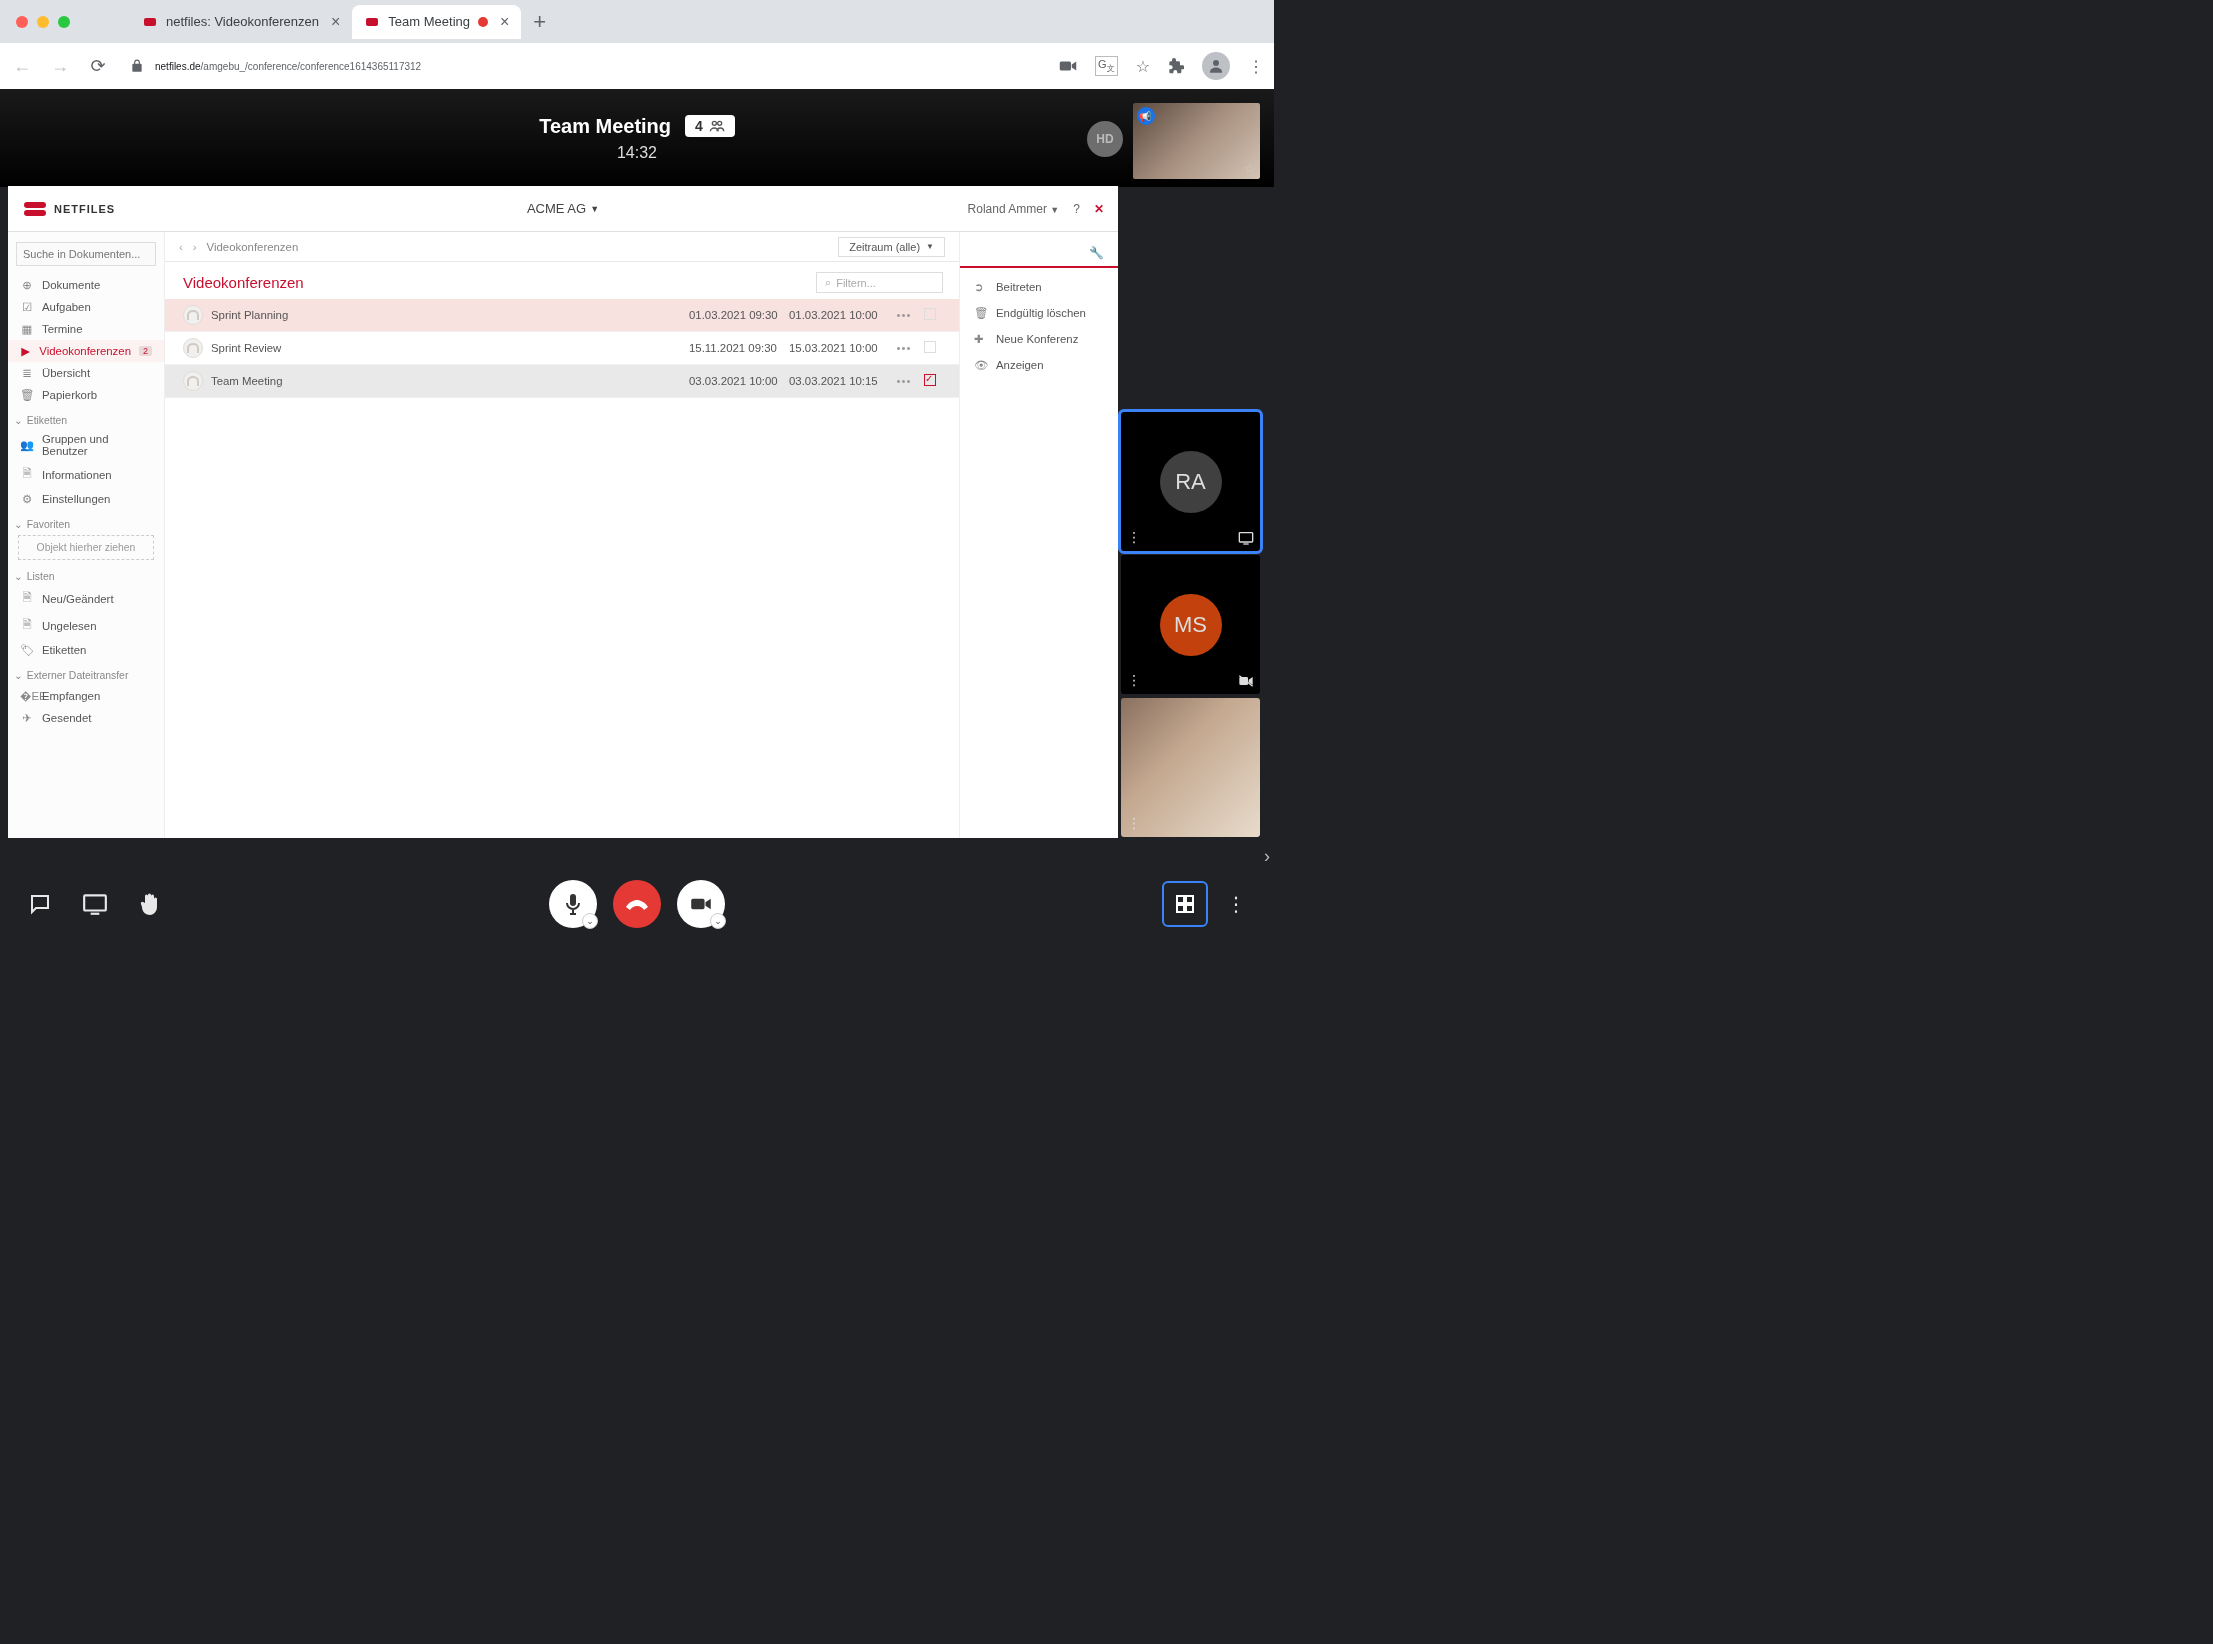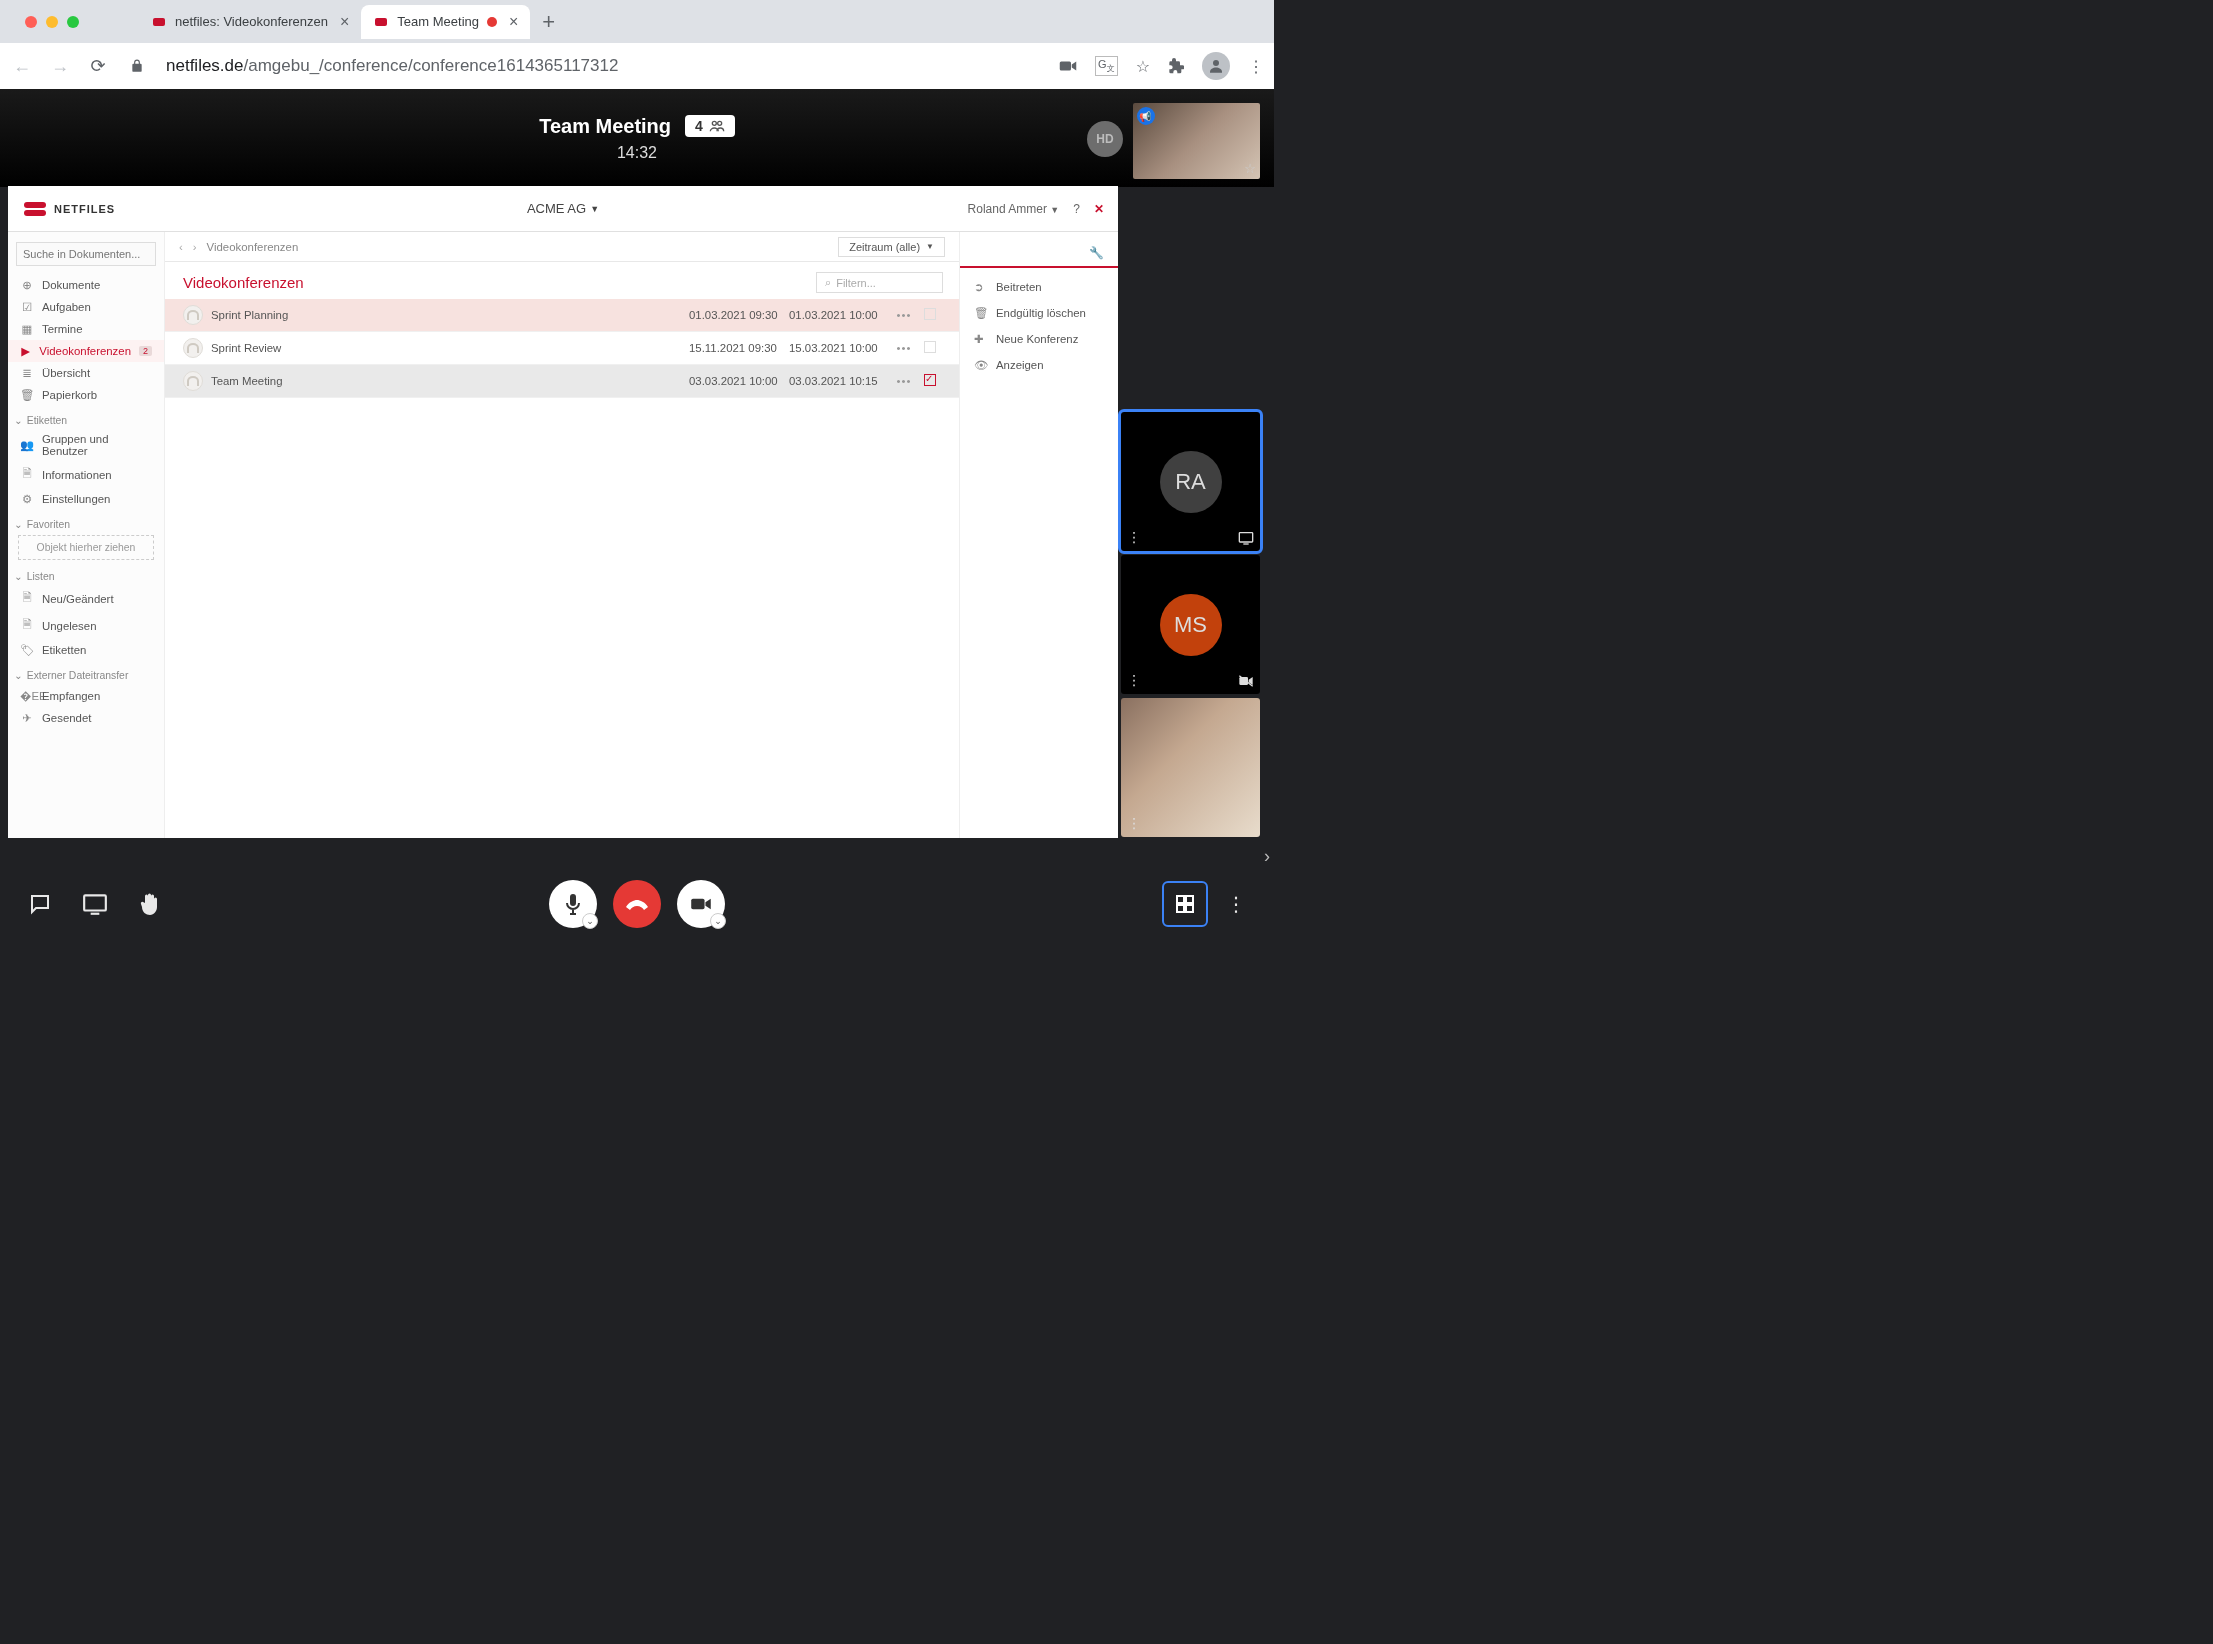--- a/index.html
+++ b/index.html
@@ -1,34 +1,34 @@
 <!DOCTYPE html>
 <html><head>
 <meta charset="utf-8">
 <style>
   * { box-sizing: border-box; margin: 0; padding: 0; font-family: -apple-system, BlinkMacSystemFont, "Segoe UI", Helvetica, Arial, sans-serif; }
   body { background:#202124; width:1274px; height:947px; overflow:hidden; position:relative; }
 
   
   .browser-chrome { background:#dee1e6; height:89px; }
-  .tab-strip { display:flex; align-items:center; height:43px; padding-left:10px;margin-left:9px; }
+  .tab-strip { display:flex; align-items:center; height:43px; padding-left:10px; }
   .traffic { display:flex; gap:9px; margin-right:60px; margin-left:6px;}
   .tl-dot { width:12px; height:12px; border-radius:50%; }
   .tab { display:flex; align-items:center; height:34px; padding:0 12px; font-size:13px; color:#3c4043; border-radius:8px 8px 0 0; gap:8px; max-width:259px;}
   .tab.inactive { background:transparent; }
   .tab.active { background:#fff; }
   .tab .favicon { width:16px; height:16px; border-radius:3px; display:flex; align-items:center; justify-content:center;}
   .tab .rec { width:10px; height:10px; border-radius:50%; background:#e53935; }
   .tab .close { font-size:16px; color:#5f6368; margin-left:4px;}
   .newtab { font-size:22px; color:#5f6368; margin-left:12px; }
 
   .addr-bar { background:#fff; height:46px; display:flex; align-items:center; padding:0 10px; gap:14px;}
   .nav-ico { color:#5f6368; font-size:18px; width:24px; text-align:center;}
   .nav-ico.dis { color:#bdc1c6;}
-  .url-box { flex:1; display:flex; align-items:center; gap:22px; font-size:17px; color:#202124; padding-left:6px;}
+  .url-box { flex:1; display:flex; align-items:center; gap:11px; font-size:10px; color:#202124; padding-left:6px;}
   .url-box .host { color:#202124;}
   .url-box .path { color:#5f6368;}
   .right-icons { display:flex; align-items:center; gap:18px; color:#5f6368; font-size:16px;}
   .avatar-circ { width:28px; height:28px; border-radius:50%; background:#bdc1c6; display:flex; align-items:center; justify-content:center;}
 
   
   .conf-header { height:98px; background:linear-gradient(#1a1a1a,#000); color:#fff; display:flex; align-items:center; justify-content:center; position:relative;}
   .conf-title-wrap { text-align:center; }
   .conf-title-row { display:flex; align-items:center; gap:14px; justify-content:center;}
   .conf-title { font-size:20px; font-weight:600;}

